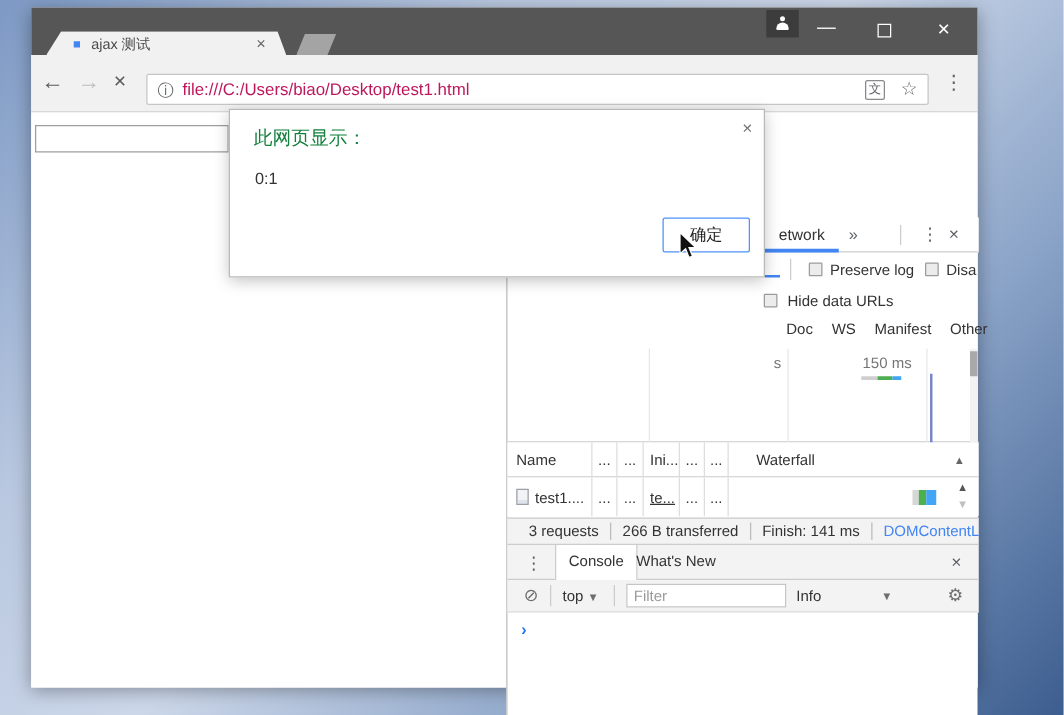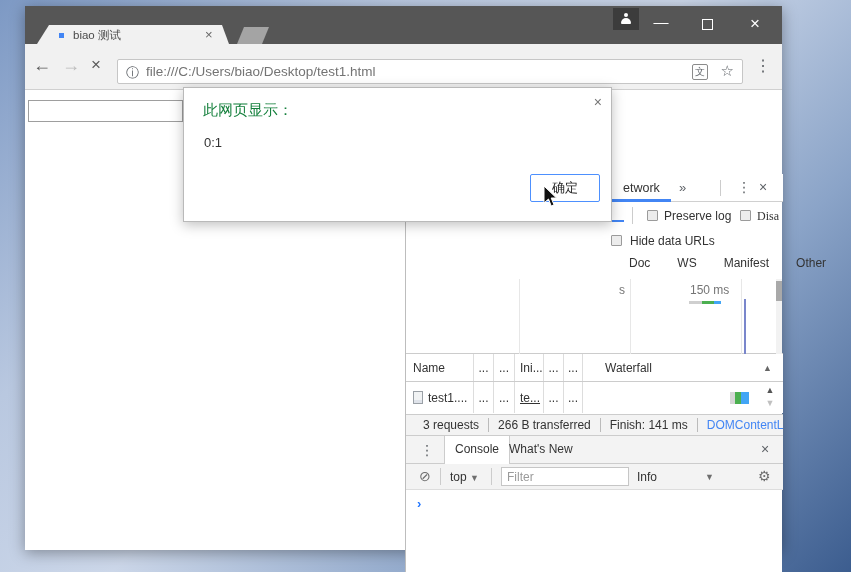--- a/index.html
+++ b/index.html
@@ -32,21 +32,21 @@
 
   .toolbar { position:absolute; left:0; top:38px; width:757px; height:46px; background:#f1f1f1;
     border-bottom:1px solid #d0d0d0; }
   .nav-ico { position:absolute; top:11px; font-size:18px; }
   .ico-back { left:8px; color:#5a5a5a; }
   .ico-fwd { left:37px; color:#bcbcbc; }
   .ico-stop { left:66px; color:#5a5a5a; font-size:17px; }
   .omnibox { position:absolute; left:92px; top:15px; width:626px; height:25px; background:#fff;
     border:1px solid #c6c6c6; border-radius:2px; }
   .omni-info { position:absolute; left:8px; top:4px; font-size:13px; color:#5f6368; }
-  .omni-url { position:absolute; left:28px; top:4px; font-size:13.5px; color:#737373; white-space:nowrap; }
+  .omni-url { position:absolute; left:28px; top:4px; font-size:13.5px; color:#be185d; white-space:nowrap; }
   .omni-translate { position:absolute; right:34px; top:4px; width:16px; height:16px; border:1px solid #8a8a8a;
     border-radius:2px; font-size:10px; line-height:14px; text-align:center; color:#5f6368; background:#fdfdfd; }
   .omni-star { position:absolute; right:8px; top:2px; font-size:15px; color:#5f6368; }
   .browser-menu { position:absolute; left:730px; top:12px; font-size:16px; color:#5f6368; }
 
   .page { position:absolute; left:0; top:84px; width:757px; height:460px; background:#fff; }
   .page-input { position:absolute; left:3px; top:10px; width:155px; height:22px; border:1px solid #9e9e9e;
     background:#fff; font-size:12px; padding:0 4px; }
 
   
@@ -60,25 +60,25 @@
   .dt-menu { position:absolute; left:331px; top:5px; font-size:14px; color:#5f6368; }
   .dt-close { position:absolute; left:353px; top:5px; font-size:14px; color:#5f6368; }
 
   .checkbox { display:inline-block; width:11px; height:11px; border:1px solid #9b9b9b; background:#ececec;
     vertical-align:-1px; margin-right:5px; border-radius:1px; }
   .net-row1 { position:absolute; left:0; top:28px; width:377px; height:27px; }
   .filter-stub { position:absolute; left:206px; top:18px; width:12px; height:2px; background:#4285f4; }
   .nr1-cb1 { position:absolute; left:241px; top:8px; }
   .nr1-lbl1 { position:absolute; left:258px; top:7px; }
   .nr1-cb2 { position:absolute; left:334px; top:8px; }
-  .nr1-lbl2 { position:absolute; left:351px; top:7px;font-family:Liberation Serif, serif; }
+  .nr1-lbl2 { position:absolute; left:351px; top:7px; }
   .net-row2 { position:absolute; left:0; top:55px; width:377px; height:25px; }
   .nr2-cb { position:absolute; left:205px; top:6px; }
   .nr2-lbl { position:absolute; left:224px; top:5px; }
-  .net-row3 { position:absolute; left:223px; top:82px; width:154px; height:23px; display:flex; gap:27px; }
+  .net-row3 { position:absolute; left:223px; top:82px; width:154px; height:23px; display:flex; gap:15px; }
 
   .timeline { position:absolute; left:0; top:105px; width:377px; height:75px; border-bottom:1px solid #ccc; }
   .grid-v { position:absolute; top:0; width:1px; height:75px; background:#e7e7e7; }
   .tl-label { position:absolute; top:4px; font-size:12px; color:#757575; }
   .tl-label-partial { left:213px; }
   .tl-label-150 { left:284px; }
   .tl-bar { position:absolute; left:283px; top:22px; height:3px; display:flex; }
   .tl-bar i { display:block; height:3px; }
   .dcl-line { position:absolute; left:338px; top:20px; width:2px; height:55px; background:#7986cb; }
   .tl-scroll { position:absolute; left:370px; top:0; width:6px; height:75px; background:#f2f2f2; }
@@ -145,21 +145,21 @@
 </style>
 </head>
 <body>
 
 <div class="stage">
   <div class="window">
 
     <div class="titlebar">
       <div class="tab">
         <span class="tab-favicon"></span>
-        <span class="tab-title">biao 测试</span>
+        <span class="tab-title">ajax 测试</span>
         <span class="tab-close">×</span>
       </div>
       <div class="newtab-btn"></div>
       <div class="profile-btn">
         <span class="person"></span>
       </div>
       <div class="win-btn btn-min">—</div>
       <div class="win-btn btn-max"><i></i></div>
       <div class="win-btn btn-close">×</div>
     </div>

